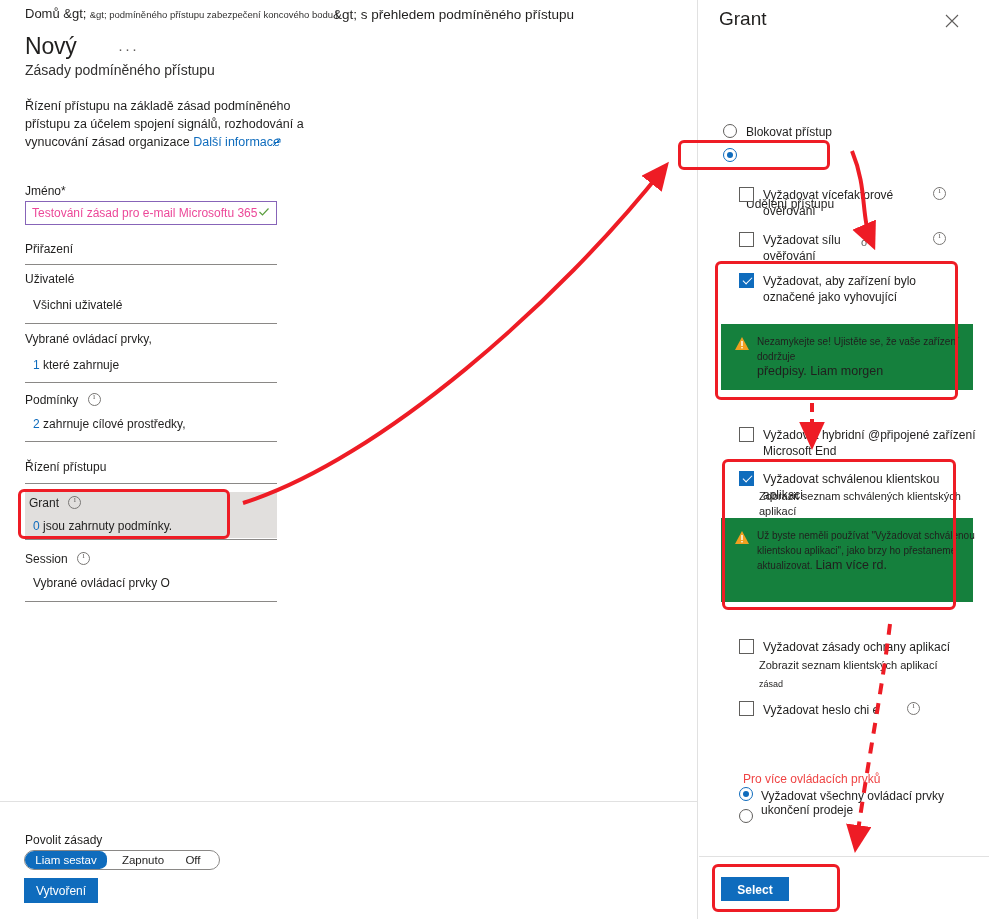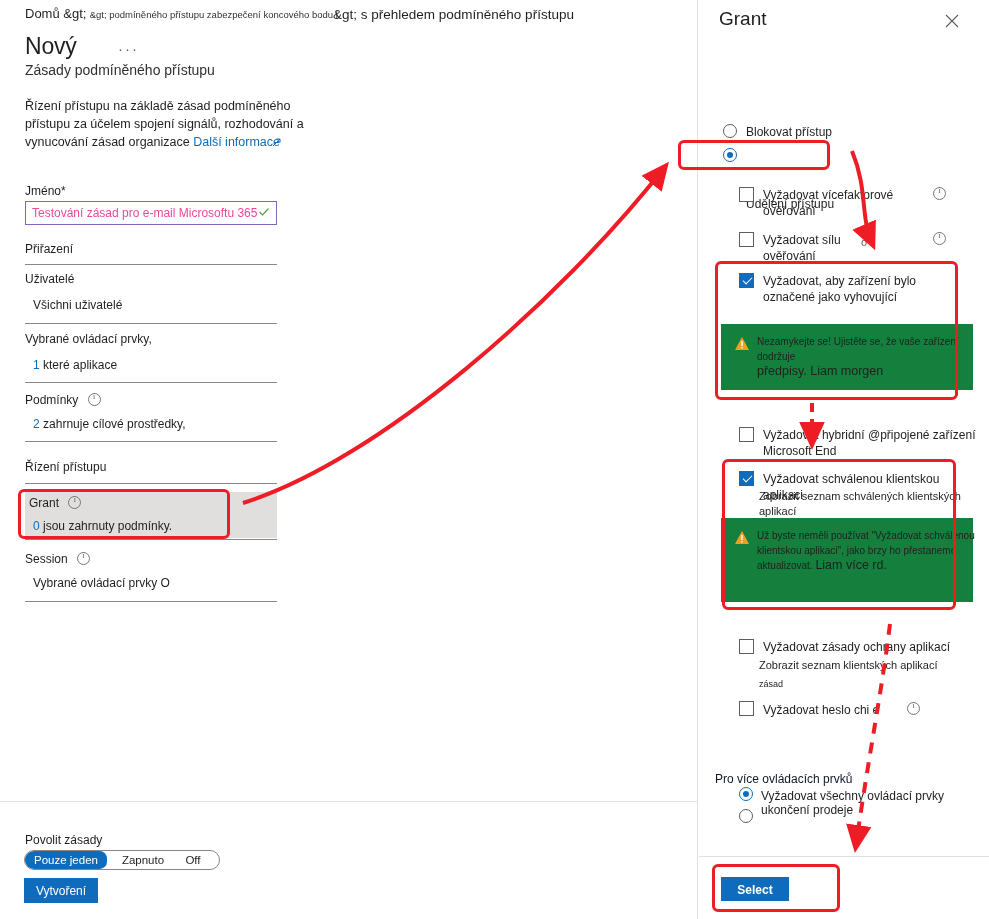--- a/index.html
+++ b/index.html
@@ -134,21 +134,21 @@
     transform:rotate(-45deg);
   }
   .cb-lab{position:absolute;font-size:12px;line-height:16px;color:#201f1e;}
   .cb-sublink{position:absolute;font-size:11px;line-height:15px;color:#201f1e;}
   .warn-box{
     position:absolute;background:#15803d;
   }
   .warn-tri{position:absolute;left:14px;top:13px;width:14px;height:13px;}
   .warn-txt{position:absolute;left:36px;top:10px;font-size:10px;line-height:15px;color:#201f1e;}
   .warn-txt .big{font-size:12.5px;}
-  #multi-label{position:absolute;left:16px;top:772px;font-size:12px;color:#0f172a;}
+  #multi-label{position:absolute;left:44px;top:772px;font-size:12px;color:#ef4444;}
   #panel-footer-rule{
     position:absolute;left:0;top:856px;width:290px;height:1px;background:#e1e1e1;
   }
   #select-btn{
     position:absolute;left:22px;top:877px;width:68px;height:24px;background:#0f6cbd;
     color:#fff;font-size:12px;font-weight:bold;line-height:24px;text-align:center;
     border:none;cursor:pointer;
   }
   
   #overlay{
@@ -197,21 +197,21 @@
 
   <div class="fld-label" style="left:25px;top:272px;">
     <span>Uživatelé</span>
   </div>
   <div class="fld-sub" style="left:33px;top:298px;">Všichni uživatelé</div>
   <div class="fld-rule" style="top:323px;"></div>
 
   <div class="fld-label" style="left:25px;top:332px;">Vybrané ovládací prvky,</div>
   <div class="fld-sub" style="left:33px;top:358px;">
     <span class="cnt">1</span>
-    <span>které aplikace</span>
+    <span>které zahrnuje</span>
   </div>
   <div class="fld-rule" style="top:382px;"></div>
 
   <div class="fld-label" style="left:25px;top:391px;">
     <span>Podmínky</span>
     <span class="info-i"></span>
   </div>
   <div class="fld-sub" style="left:33px;top:417px;">
     <span class="cnt">2</span>
     <span>zahrnuje cílové prostředky,</span>
@@ -235,21 +235,21 @@
   <div class="fld-label" style="left:25px;top:550px;">
     <span>Session</span>
     <span class="info-i"></span>
   </div>
   <div class="fld-sub" style="left:33px;top:576px;">Vybrané ovládací prvky O</div>
   <div class="fld-rule" style="top:601px;"></div>
 
   <div id="left-footer-rule"></div>
   <div id="enable-label">Povolit zásady</div>
   <div id="toggle">
-    <div class="seg on">Pouze jeden</div>
+    <div class="seg on">Liam sestav</div>
     <div class="seg mid">Zapnuto</div>
     <div class="seg off">Off</div>
   </div>
   <button id="create-btn">Vytvoření</button>
 </div>
 
 <div id="mid-caption">&amp;gt; s přehledem podmíněného přístupu</div>
 
 <div id="right-panel">
 

